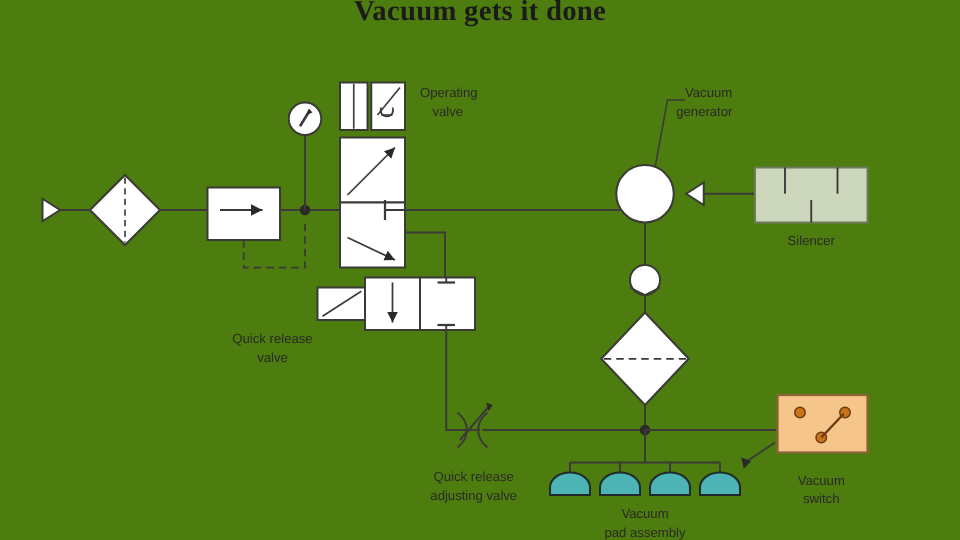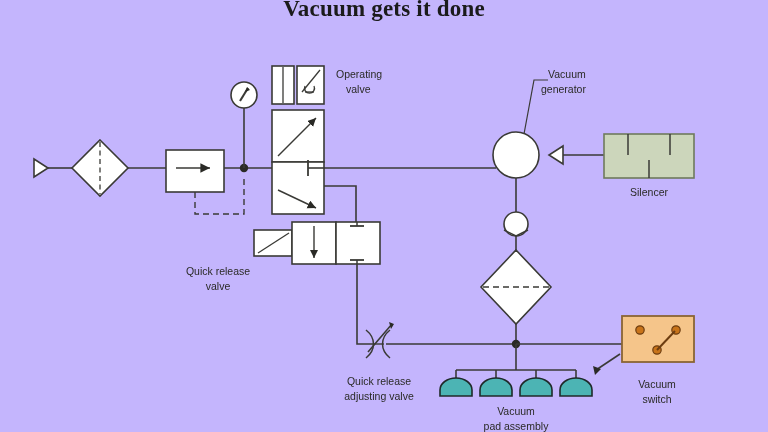--- a/index.html
+++ b/index.html
@@ -9,21 +9,21 @@
   body {
     width: 768px; height: 432px;
     position: relative;
     overflow: hidden;
     font-family: "Liberation Sans", sans-serif;
   }
   #stage {
     position: absolute;
     inset: 0;
     width: 768px; height: 432px;
-    background: #c4b5fd;
+    background: #4d7c0f;
   }
   #title {
     position: absolute;
     top: -4px;
     left: 0; right: 0;
     text-align: center;
     font-family: "Liberation Serif", serif;
     font-size: 23px;
     font-weight: bold;
     color: #1b1b1b;

